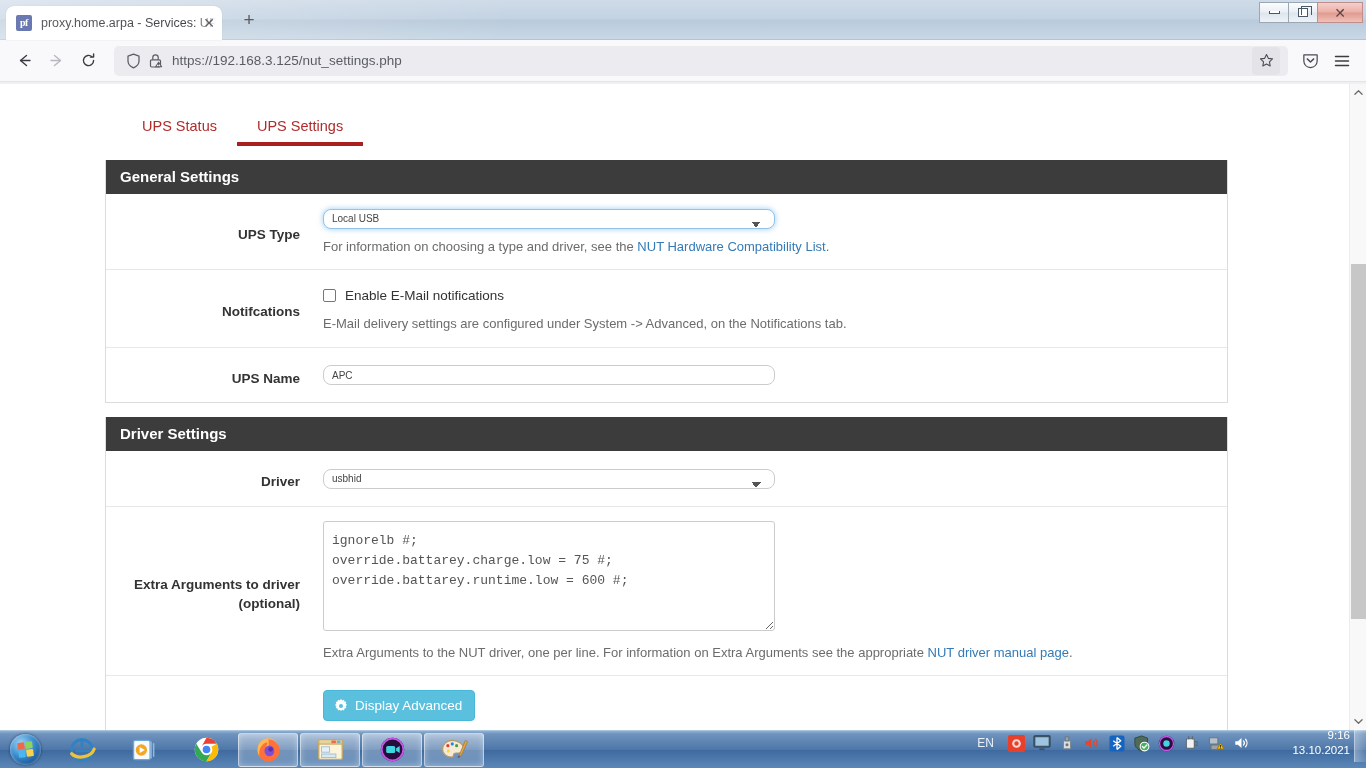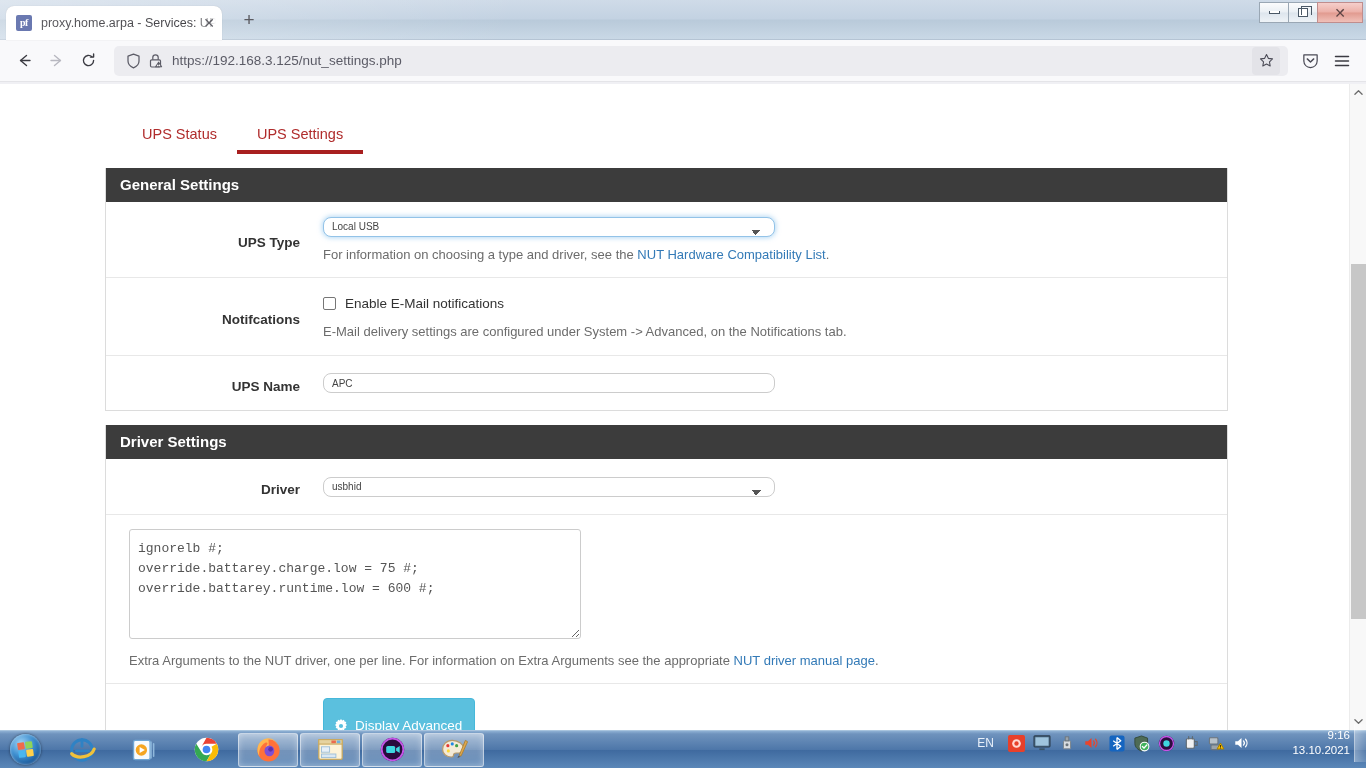--- a/index.html
+++ b/index.html
@@ -142,21 +142,21 @@
   #viewport {
     position: absolute;
     left: 0; top: 84px;
     width: 1366px; height: 646px;
     background: #ffffff;
     overflow: hidden;
   }
 
   #page {
     position: absolute;
-    left: 0; top: 8px;
+    left: 0; top: 0;
     width: 1349px;
   }
 
   .tabs-row {
     padding: 24px 0 0 122px;
     display: flex;
     gap: 0px;
   }
   .ptab {
     font-size: 14.5px;
@@ -267,21 +267,21 @@
     white-space: pre;
   }
 
   .btn-advanced {
     display: inline-flex; align-items: center; gap: 7px;
     background: #5bc0de;
     color: #fff;
     border: 1px solid #46b8da;
     border-radius: 4px;
     font-size: 13.5px;
-    padding: 19px 12px 7px 10px;
+    padding: 7px 12px 7px 10px;
     cursor: pointer;
   }
 
   
   #pg-scroll {
     position: absolute;
     right: 0; top: 84px;
     width: 17px; height: 646px;
     background: #f8f8f8;
     border-left: 1px solid #ececec;
@@ -500,20 +500,24 @@
       <div class="form-row">
         <div class="form-label">Driver</div>
         <div class="form-control">
           <select class="inp">
             <option>usbhid</option>
           </select>
         </div>
       </div>
 
       <div class="form-row">
+        <div class="form-label">
+          <div>Extra Arguments to driver</div>
+          <div>(optional)</div>
+        </div>
         <div class="form-control">
           <textarea class="inp-ta" style="">ignorelb #;
 override.battarey.charge.low = 75 #;
 override.battarey.runtime.low = 600 #;</textarea>
           <div class="help-block">
             <span>Extra Arguments to the NUT driver, one per line. For information on Extra Arguments see the appropriate </span><a href="#">NUT driver manual page</a><span>.</span>
           </div>
         </div>
       </div>
 

